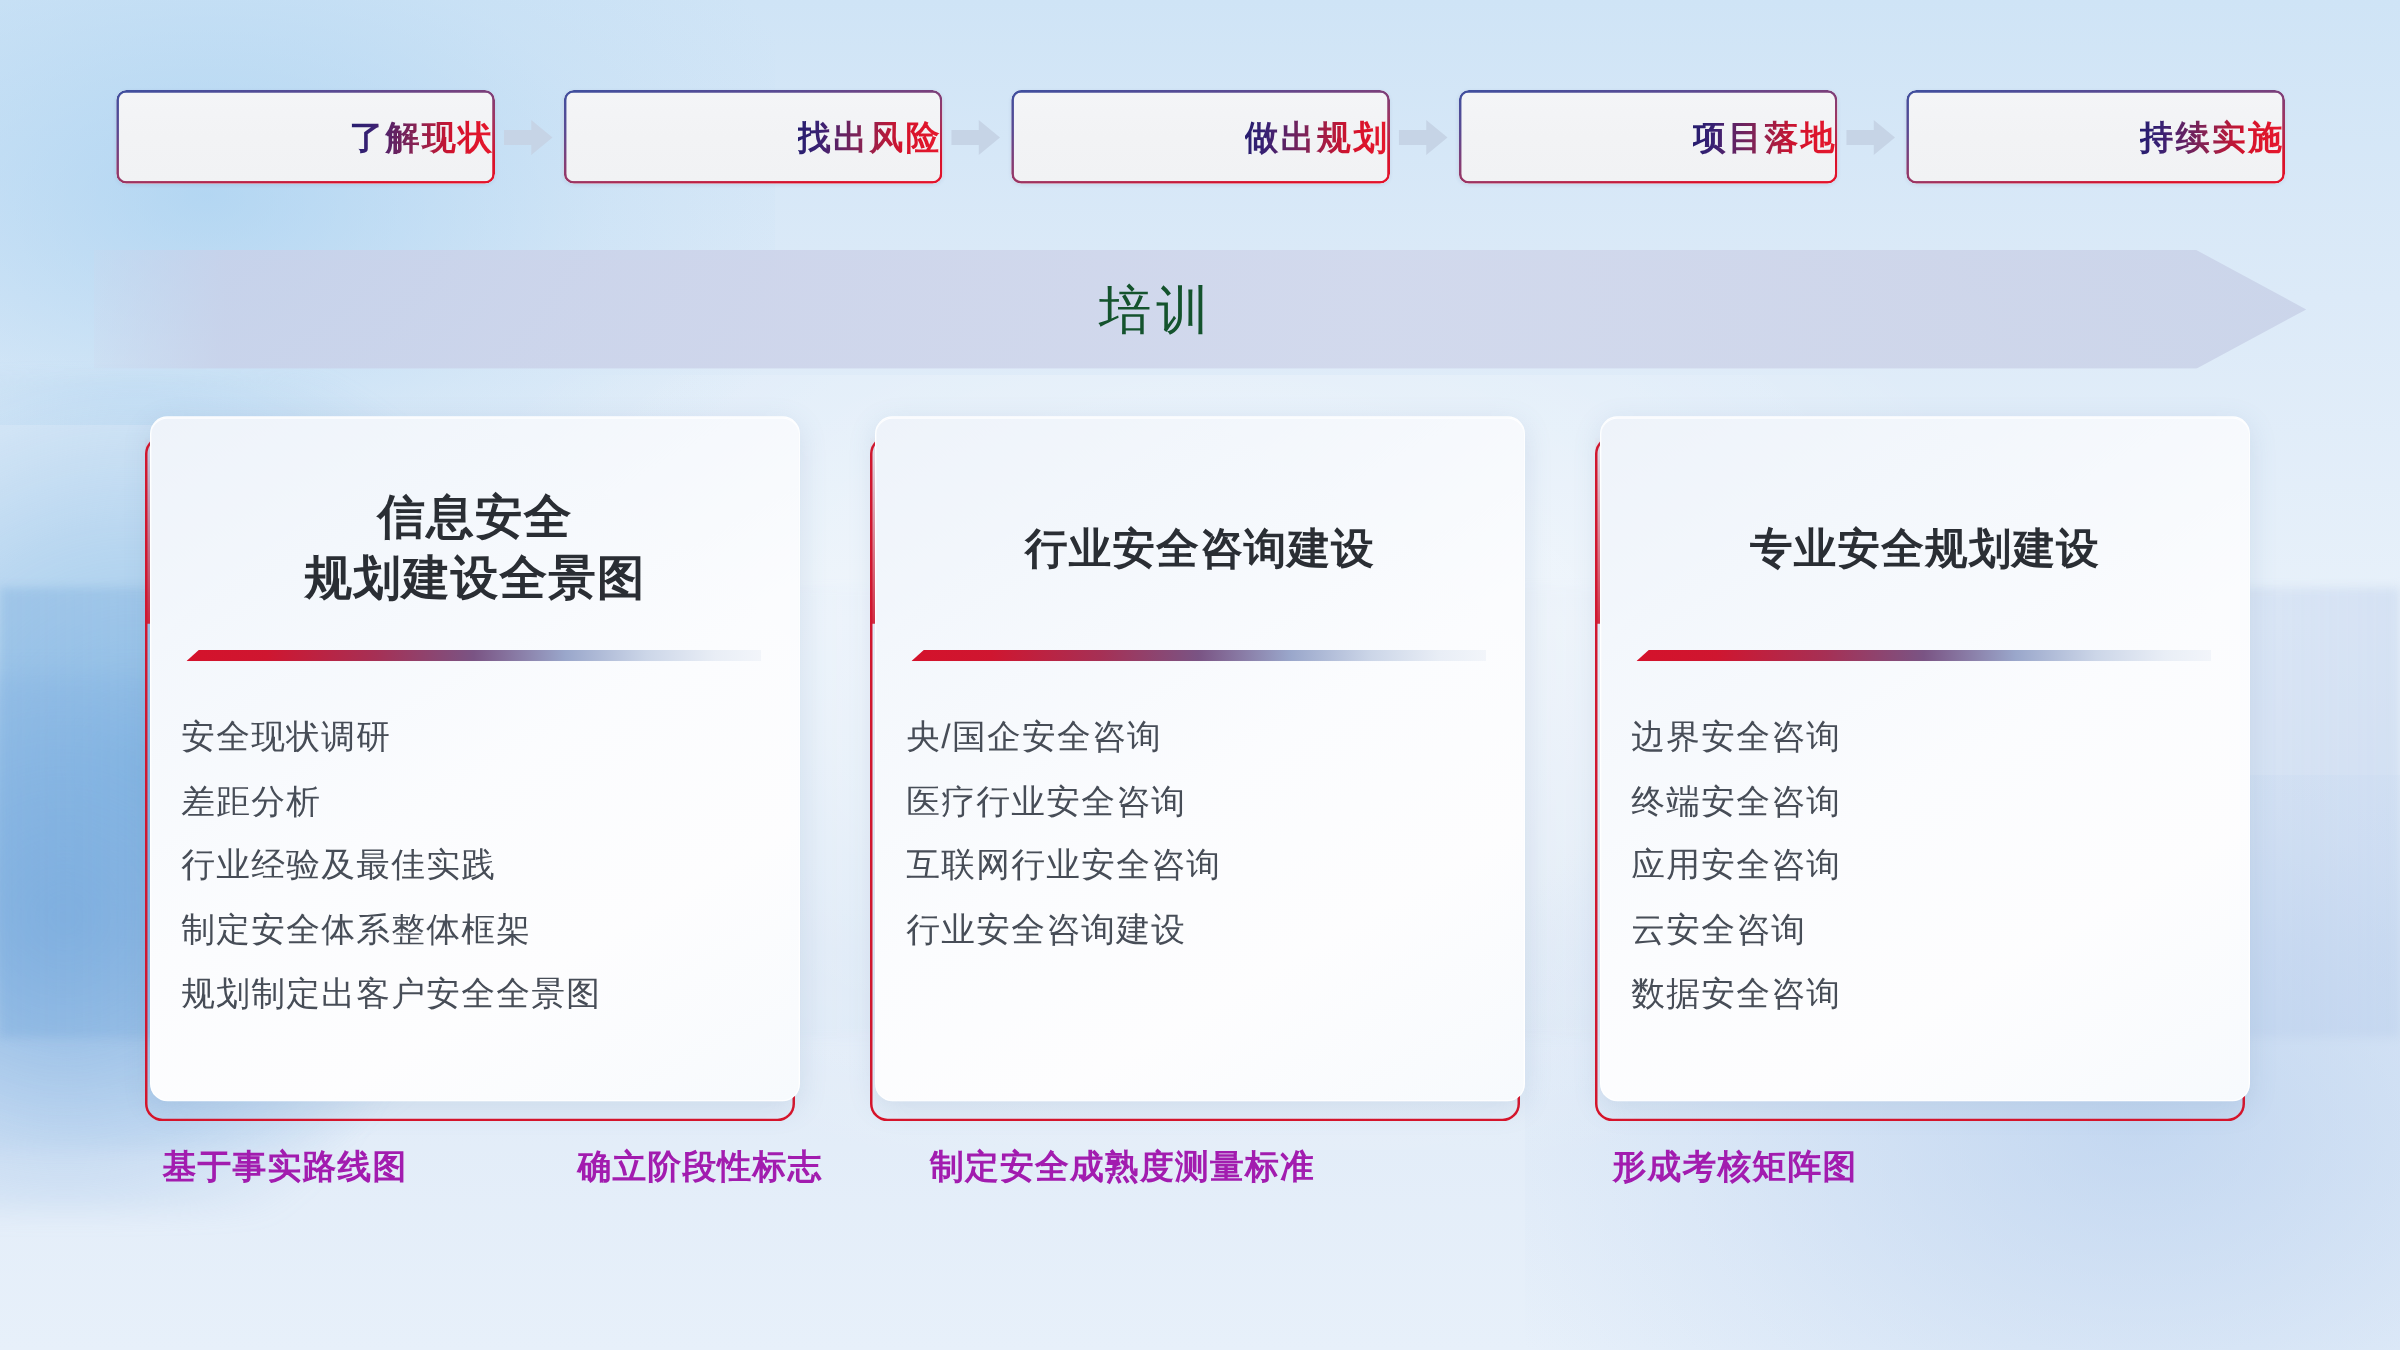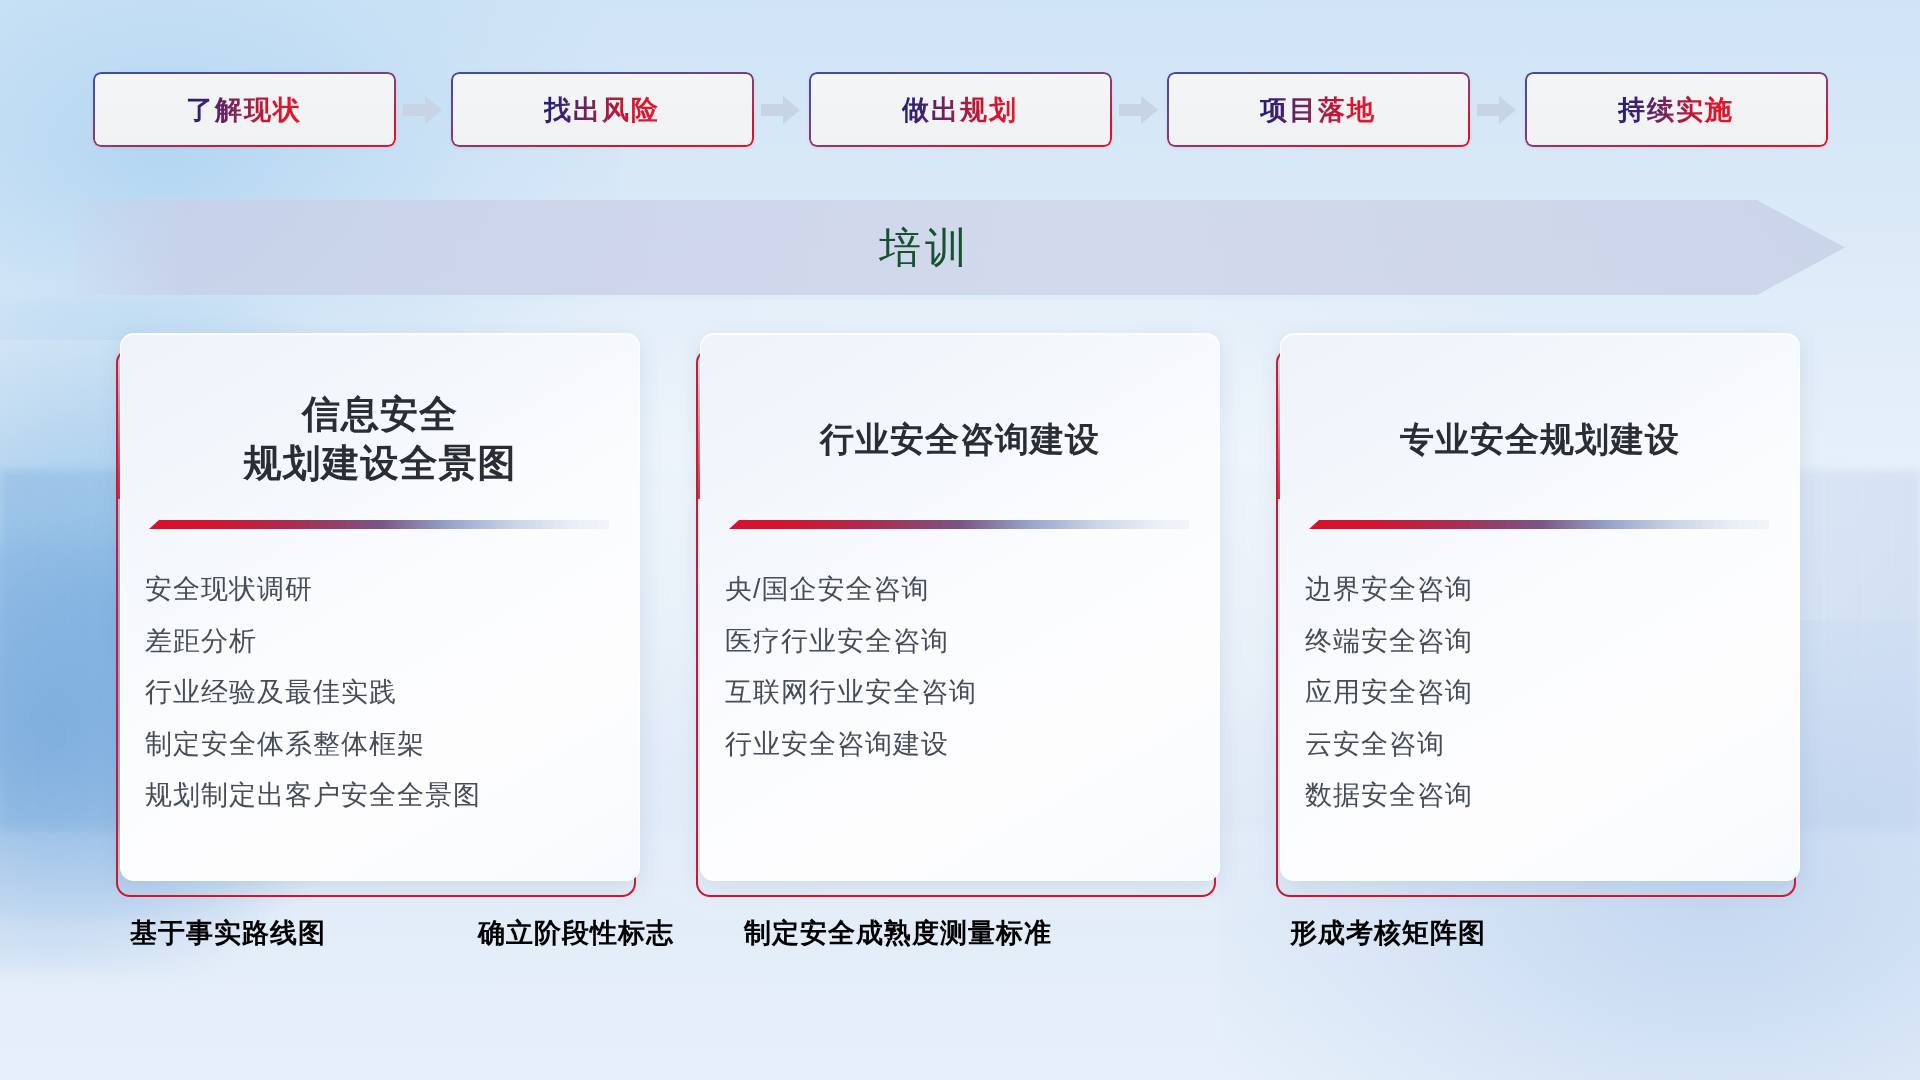--- a/index.html
+++ b/index.html
@@ -50,21 +50,21 @@
   .steps{
     position:absolute; left:0; right:0; top:72px;
     display:flex; align-items:center; justify-content:center;
     gap:0px;
   }
   .step-box{
     position:relative;
     width:303px; height:75px;
     border-radius:8px;
     background:linear-gradient(180deg,#f4f5f7 0%, #f2f3f5 50%, #f1f2f4 100%);
-    display:flex; align-items:center; justify-content:center;
+    display:flex; align-items:center; justify-content:flex-end;
     box-shadow:0 1px 3px rgba(60,90,140,.10);
   }
   .step-box::before{
     content:"";
     position:absolute; inset:0;
     border-radius:8px;
     padding:2px;
     background:linear-gradient(170deg,#3f4f9e 0%, #5a4a92 26%, #9c3563 58%, #d9112b 84%, #e4142c 100%);
     -webkit-mask:linear-gradient(#000 0 0) content-box, linear-gradient(#000 0 0);
     -webkit-mask-composite:xor;
@@ -168,25 +168,25 @@
     line-height:1.5;
     white-space:nowrap;
   }
 
   
   .bottom-labels{
     position:absolute; left:0; right:0; top:915px; height:44px;
   }
   .blabel{
     position:absolute;
-    font-size:27px; font-weight:700; color:#000000; letter-spacing:1px;
+    font-size:27px; font-weight:700; color:#a21caf; letter-spacing:1px;
     white-space:nowrap;
   }
   .blabel.b0{ left:130px; }
-  .blabel.b1{ left:462px;margin-left:16px; }
+  .blabel.b1{ left:462px; }
   .blabel.b2{ left:744px; }
   .blabel.b3{ left:1290px; }
 </style>
 </head>
 <body>
 
 <div class="bg-base"></div>
 <div class="bg-topleft"></div>
 <div class="bg-left-glow"></div>
 <div class="bg-left-glow2"></div>

